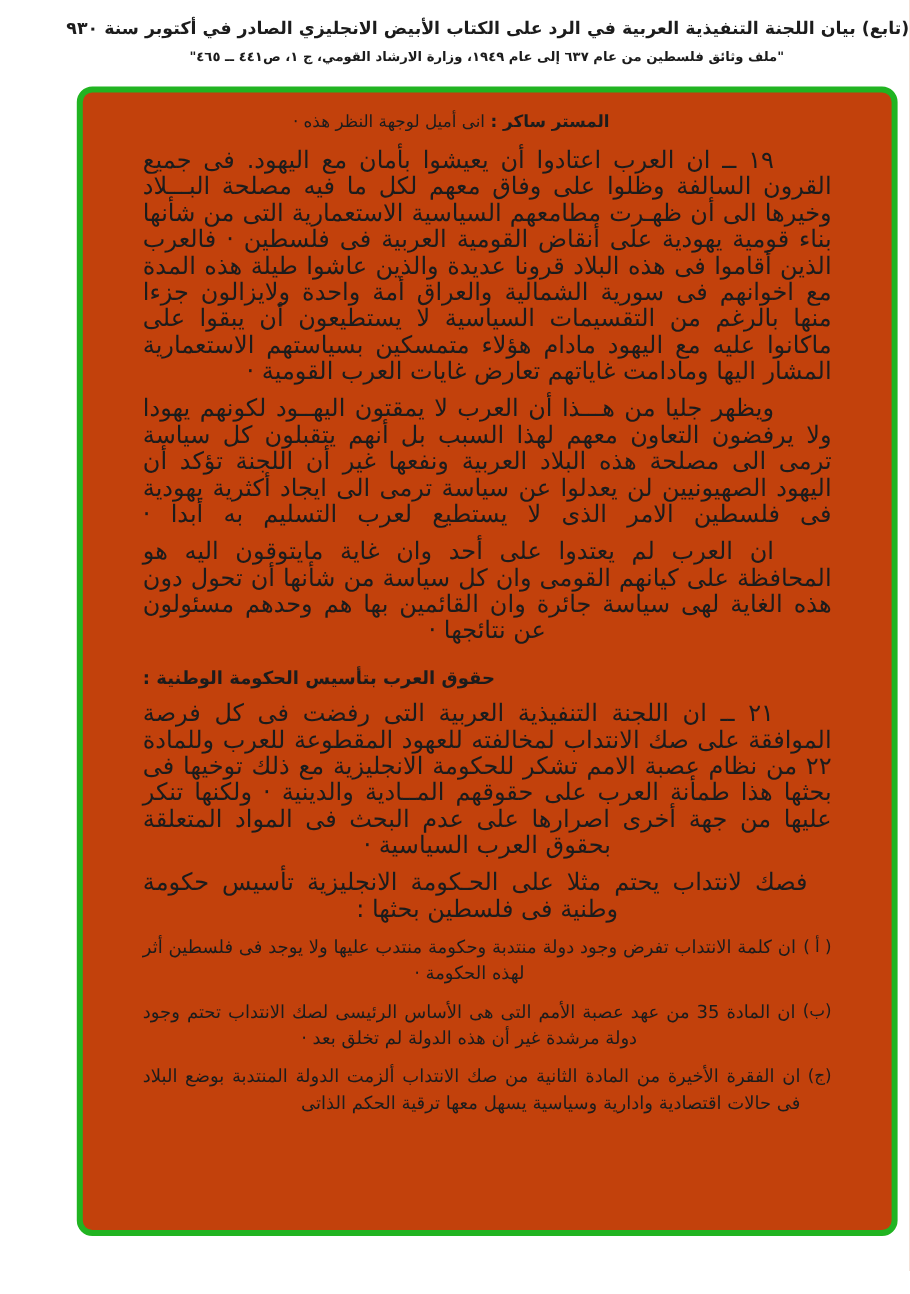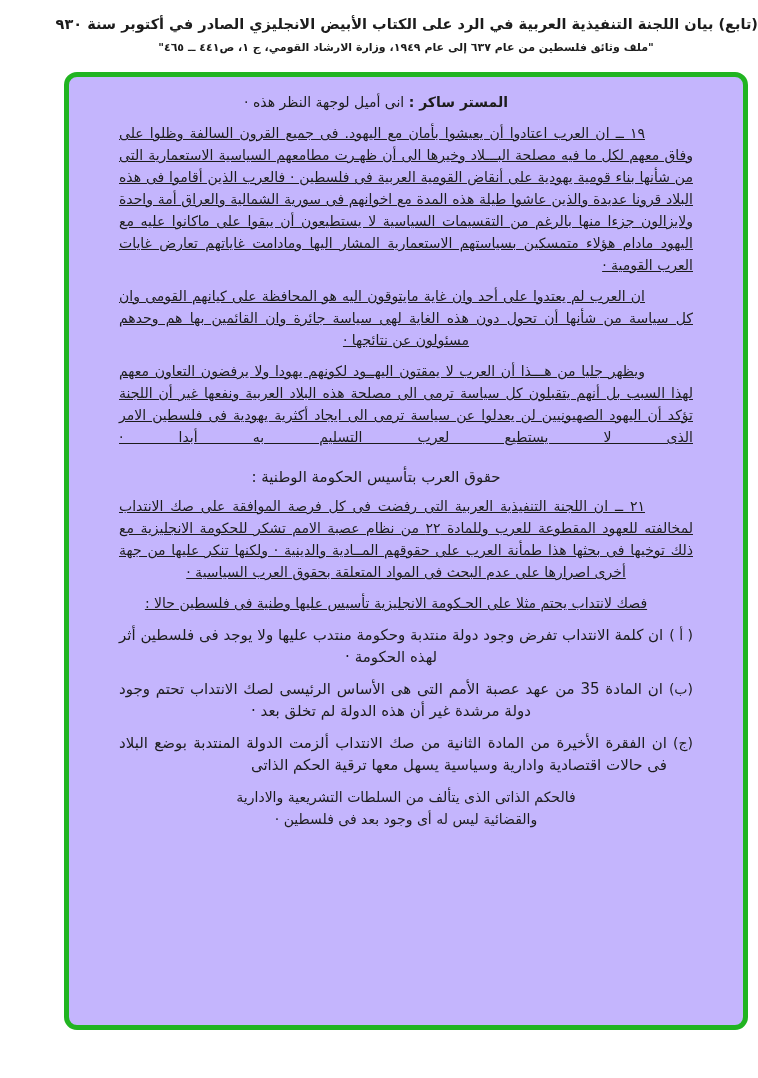--- a/index.html
+++ b/index.html
@@ -39,47 +39,46 @@
   }
   
   .frame {
     box-sizing: border-box;
     margin: 18px auto 0 auto;
     width: 684px;
     min-height: 958px;
     border: 5px solid #21b421;
     border-radius: 13px;
     padding: 14px 50px 20px 50px;
-    background: #c4b5fd;
+    background: #c2410c;
   }
   
   .speaker {
     margin: 0 185px 0 0;
     font-size: 14px;
     line-height: 22px;
     text-align: right;
   }
   .speaker .name { font-weight: bold; }
   p.para {
     margin: 9px 0 0 0;
-    font-size: 14px;
+    font-size: 20px;
     line-height: 22px;
     text-align: justify;
     text-align-last: right;
-    text-decoration: underline;
   }
   p.para.indent { text-indent: 48px; }
   p.para.small-indent { text-indent: 20px; }
   p.para.last-center { text-align-last: center; }
   p.para.last-justify { text-align-last: justify; }
   h2.section-heading {
     margin: 20px 60px 4px 0;
     font-size: 15px;
-    font-weight: normal;
-    text-align: center;
+    font-weight: bold;
+    text-align: left;
   }
   
   .item {
     display: flex;
     align-items: flex-start;
     gap: 6px;
     margin-top: 10px;
   }
   .item .marker {
     flex: 0 0 auto;
@@ -117,42 +116,41 @@
 
   <main class="frame">
 
     <p class="speaker">
       <span class="name">المستر ساكر :</span>
       <span>انى أميل لوجهة النظر هذه ·</span>
     </p>
 
     <p class="para indent">١٩ ــ ان العرب اعتادوا أن يعيشوا بأمان مع اليهود. فى جميع القرون السالفة وظلوا على وفاق معهم لكل ما فيه مصلحة البـــلاد وخيرها الى أن ظهـرت مطامعهم السياسية الاستعمارية التى من شأنها بناء قومية يهودية على أنقاض القومية العربية فى فلسطين · فالعرب الذين أقاموا فى هذه البلاد قرونا عديدة والذين عاشوا طيلة هذه المدة مع اخوانهم فى سورية الشمالية والعراق أمة واحدة ولايزالون جزءا منها بالرغم من التقسيمات السياسية لا يستطيعون أن يبقوا على ماكانوا عليه مع اليهود مادام هؤلاء متمسكين بسياستهم الاستعمارية المشار اليها ومادامت غاياتهم تعارض غايات العرب القومية ·</p>
 
+    <p class="para indent last-justify">ويظهر جليا من هـــذا أن العرب لا يمقتون اليهــود لكونهم يهودا ولا يرفضون التعاون معهم لهذا السبب بل أنهم يتقبلون كل سياسة ترمى الى مصلحة هذه البلاد العربية ونفعها غير أن اللجنة تؤكد أن اليهود الصهيونيين لن يعدلوا عن سياسة ترمى الى ايجاد أكثرية يهودية فى فلسطين الامر الذى لا يستطيع لعرب التسليم به أبدا ·</p>
+
     <p class="para indent last-center">ان العرب لم يعتدوا على أحد وان غاية مايتوقون اليه هو المحافظة على كيانهم القومى وان كل سياسة من شأنها أن تحول دون هذه الغاية لهى سياسة جائرة وان القائمين بها هم وحدهم مسئولون عن نتائجها ·</p>
-
-    <p class="para indent last-justify">ويظهر جليا من هـــذا أن العرب لا يمقتون اليهــود لكونهم يهودا ولا يرفضون التعاون معهم لهذا السبب بل أنهم يتقبلون كل سياسة ترمى الى مصلحة هذه البلاد العربية ونفعها غير أن اللجنة تؤكد أن اليهود الصهيونيين لن يعدلوا عن سياسة ترمى الى ايجاد أكثرية يهودية فى فلسطين الامر الذى لا يستطيع لعرب التسليم به أبدا ·</p>
 
     <h2 class="section-heading">حقوق العرب بتأسيس الحكومة الوطنية :</h2>
 
 
     <p class="para indent last-center">٢١ ــ ان اللجنة التنفيذية العربية التى رفضت فى كل فرصة الموافقة على صك الانتداب لمخالفته للعهود المقطوعة للعرب وللمادة ٢٢ من نظام عصبة الامم تشكر للحكومة الانجليزية مع ذلك توخيها فى بحثها هذا طمأنة العرب على حقوقهم المــادية والدينية · ولكنها تنكر عليها من جهة أخرى اصرارها على عدم البحث فى المواد المتعلقة بحقوق العرب السياسية ·</p>
 
-    <p class="para small-indent last-center">فصك لانتداب يحتم مثلا على الحـكومة الانجليزية تأسيس عليها وطنية فى فلسطين حالا :</p>
+    <p class="para small-indent last-center">فصك لانتداب يحتم مثلا على الحـكومة الانجليزية تأسيس حكومة وطنية فى فلسطين بحثها :</p>
 
     <div class="item">
       <span class="marker">( أ )</span>
       <p class="item-text">ان كلمة الانتداب تفرض وجود دولة منتدبة وحكومة منتدب عليها ولا يوجد فى فلسطين أثر لهذه الحكومة ·</p>
     </div>
 
     <div class="item">
       <span class="marker">(ب)</span>
       <p class="item-text">ان المادة 35 من عهد عصبة الأمم التى هى الأساس الرئيسى لصك الانتداب تحتم وجود دولة مرشدة غير أن هذه الدولة لم تخلق بعد ·</p>
     </div>
 
     <div class="item">
       <span class="marker">(ج)</span>
       <p class="item-text last-right">ان الفقرة الأخيرة من المادة الثانية من صك الانتداب ألزمت الدولة المنتدبة بوضع البلاد فى حالات اقتصادية وادارية وسياسية يسهل معها ترقية الحكم الذاتى</p>
     </div>
 
-    <p class="closing">فالحكم الذاتى الذى يتألف من السلطات التشريعية والادارية والقضائية ليس له أى وجود بعد فى فلسطين ·</p>
 
   </main>
 </div>
 
 </body></html>

